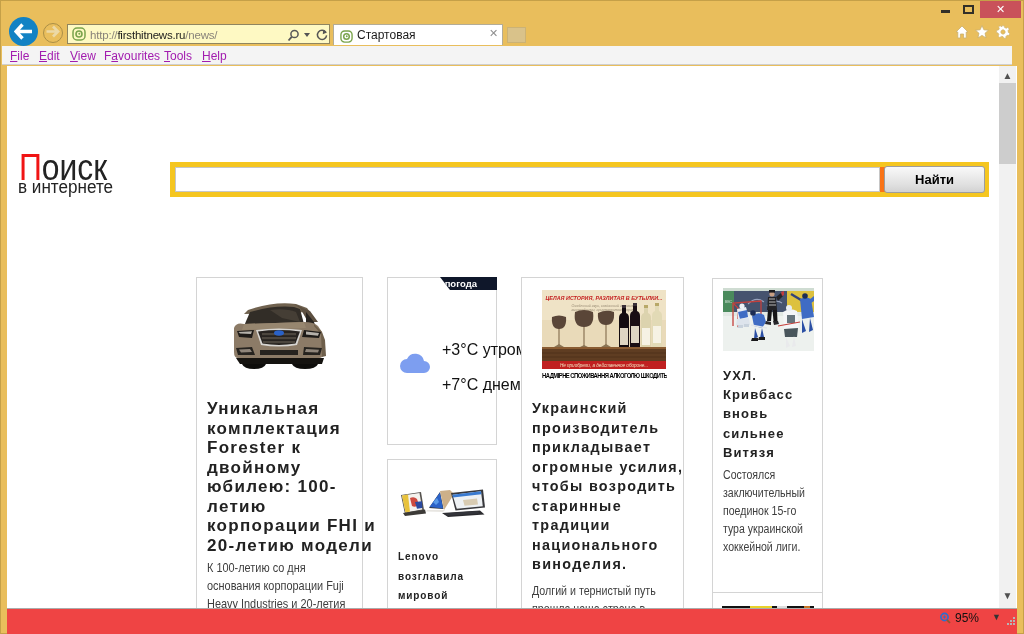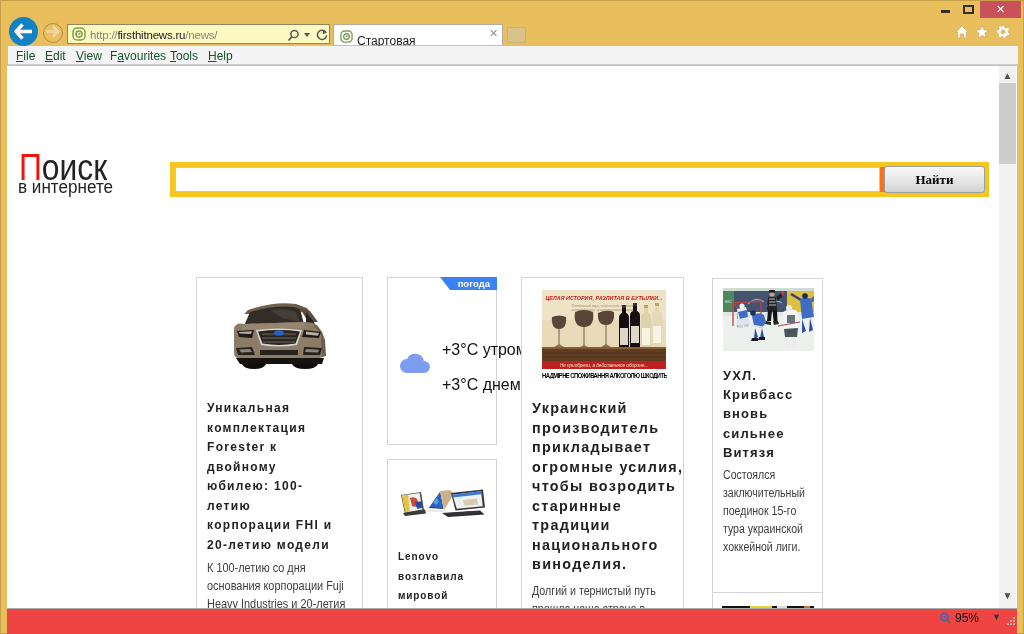--- a/index.html
+++ b/index.html
@@ -15,53 +15,53 @@
 #backbtn { left:9px; top:17px; width:29px; height:29px; border-radius:50%; background:#1282c4; }
 #backbtn svg { position:absolute; left:5px; top:6px; }
 #fwdbtn { left:43px; top:23px; width:20px; height:20px; border-radius:50%; border:1.5px solid #ab8f46; }
 #fwdbtn svg { position:absolute; left:1px; top:1px; }
 
 #addrbar { left:67px; top:24px; width:263px; height:20px; background:#fef9c3; border:1px solid #8f855f; }
 #urltext { left:22px; top:4px; font-size:11.5px; letter-spacing:-0.2px; color:#89837a; white-space:nowrap; }
 #urltext b { color:#1c1c1c; font-weight:normal; }
 
 #tab { left:333px; top:24px; width:170px; height:21px; background:#fff; border:1px solid #b3ac97; border-bottom:none; }
-#tabtext { left:23px; top:3px; font-size:12px; color:#1b1b1b;margin-top:6px; }
+#tabtext { left:23px; top:3px; font-size:12px; color:#1b1b1b; }
 #tabx { left:155px; top:2px; font-size:11px; color:#8f8f8f; }
 #newtab { left:507px; top:27px; width:19px; height:16px; background:#d9c28a; border:1px solid #cbb275; }
 
 
-#menubar { left:8px; top:46px; width:1010px; height:19px; background:#f4f4f4; border-bottom:1px solid #cfcfcf; font-size:12px; color:#14532d; }
+#menubar { left:2px; top:46px; width:1010px; height:19px; background:#f4f4f4; border-bottom:1px solid #cfcfcf; font-size:12px; color:#a21caf; }
 #menubar span { position:absolute; top:3px; }
 #menubar u { text-decoration:underline; }
 
 
 #page { left:7px; top:66px; width:1010px; height:542px; background:#fff; overflow:hidden; }
 
 #logo1 { left:12px; top:83px; line-height:37px; font-size:37px; color:#232323; transform:scaleX(0.86); transform-origin:0 0; white-space:nowrap; }
 #logo1 .red { color:#f01414; }
 #logo2 { left:11px; top:112px; font-size:18px; line-height:18px; color:#232323; transform:scaleX(0.95); transform-origin:0 0; white-space:nowrap; }
 
-#searchwrap { left:163px; top:96px; width:819px; height:35px; border:5px solid #f5c620; background:#f97316;font-family:Liberation Serif, serif; }
+#searchwrap { left:163px; top:96px; width:819px; height:35px; border:5px solid #f5c620; background:#f97316; }
 #searchinput { left:0px; top:0px; width:705px; height:25px; border:1px solid #c6c6c6; background:#fff; }
 #searchbtn { left:709px; top:-1px; width:101px; height:27px; border:1px solid #9d9d9d; border-radius:3px; background:linear-gradient(#f9f9f9,#e0e0e0 70%,#d2d2d2); font-size:13px; font-weight:bold; text-align:center; line-height:25px; color:#000; }
 
 
 .card { position:absolute; background:#fff; border:1px solid #d4d4d4; }
-.card .title { position:absolute; left:10px; font-weight:bold; color:#222; font-size:12px; letter-spacing:1.3px; line-height:19.5px; white-space:nowrap; }
+.card .title { position:absolute; left:10px; font-weight:bold; color:#222; font-size:17px; letter-spacing:1.3px; line-height:19.5px; white-space:nowrap; }
 .card .body { position:absolute; left:10px; font-size:13px; line-height:18px; color:#3d3d3d; white-space:nowrap; transform:scaleX(0.84); transform-origin:0 0; }
 
 #card1 { left:189px; top:211px; width:167px; height:420px; }
 #card2 { left:380px; top:211px; width:110px; height:168px; }
 #card3 { left:380px; top:393px; width:110px; height:238px; }
 #card4 { left:514px; top:211px; width:163px; height:420px; }
 #card5 { left:705px; top:212px; width:111px; height:376px; }
 #card6 { left:705px; top:526px; width:111px; height:100px; }
 
-#pogoda { right:-1px; top:-1px; width:57px; height:13px; background:#3b82f6; color:#fff; font-size:9.5px; font-weight:bold; text-align:right; line-height:13px; padding-right:7px; clip-path:polygon(0 0,100% 0,100% 100%,10px 100%); }
+#pogoda { right:-1px; top:-1px; width:57px; height:13px; background:#0f172a; color:#fff; font-size:9.5px; font-weight:bold; text-align:right; line-height:13px; padding-right:20px; clip-path:polygon(0 0,100% 0,100% 100%,10px 100%); }
 .wtxt { position:absolute; left:54px; font-size:16px; color:#111; white-space:nowrap; }
 
 .warn { position:absolute; left:20px; top:93px; width:171px; height:8px; font-size:8px; font-weight:bold; color:#000; white-space:nowrap; letter-spacing:-0.7px; transform:scaleX(0.73); transform-origin:0 0; overflow:hidden; }
 
 
 #statusbar { left:7px; top:608px; width:1010px; height:34px; background:#ef4444; border-top:1px solid #ababab; }
 #zoomtxt { left:948px; top:2px; font-size:12px; color:#111; }
 #zoomcaret { left:985px; top:3px; font-size:9px; color:#333; }
 
 
@@ -182,21 +182,21 @@
     <div class="title" style="top:121px">Уникальная<br>комплектация<br>Forester к<br>двойному<br>юбилею: 100-<br>летию<br>корпорации FHI и<br>20-летию модели</div>
     <div class="body" style="top:281px">К 100-летию со дня<br>основания корпорации Fuji<br>Heavy Industries и 20-летия</div>
   </div>
 
   <div class="card" id="card2">
     <div class="abs" id="pogoda">погода</div>
     <svg class="abs" style="left:11px;top:74px" width="32" height="22" viewBox="0 0 32 22">
         <path d="M8 21 A7 7 0 0 1 8 7 A9 9 0 0 1 25 9 A6 6 0 0 1 25 21 Z" fill="#7d9ef0"></path>
       </svg>
     <div class="wtxt" style="top:63px">+3°С утром</div>
-    <div class="wtxt" style="top:98px">+3°С днем</div>
+    <div class="wtxt" style="top:98px">+7°С днем</div>
   </div>
 
   <div class="card" id="card3">
     <svg class="abs" style="left:9px;top:24px" width="90" height="35" viewBox="0 0 90 35">
       <path d="M4 11 L24 8 L27 26 L8 30 Z" fill="#55524e"></path>
       <path d="M5 11.5 L22.5 9 L25.3 25.5 L8.5 28.5 Z" fill="#f4f2ee"></path>
       <path d="M5 11.5 L11 10.6 L13 27.7 L8.5 28.5 Z" fill="#e8c23c"></path>
       <path d="M13 14 Q17 12 20 15 L22 21 Q18 24 15 22 Z" fill="#cc4a40"></path>
       <path d="M18 18 L25 17.2 L25.3 24 L20 24.8 Z" fill="#2a4aa0"></path>
       <path d="M6 29 L28 25.5 L29 29.5 L8 32 Z" fill="#3c3a37"></path>

